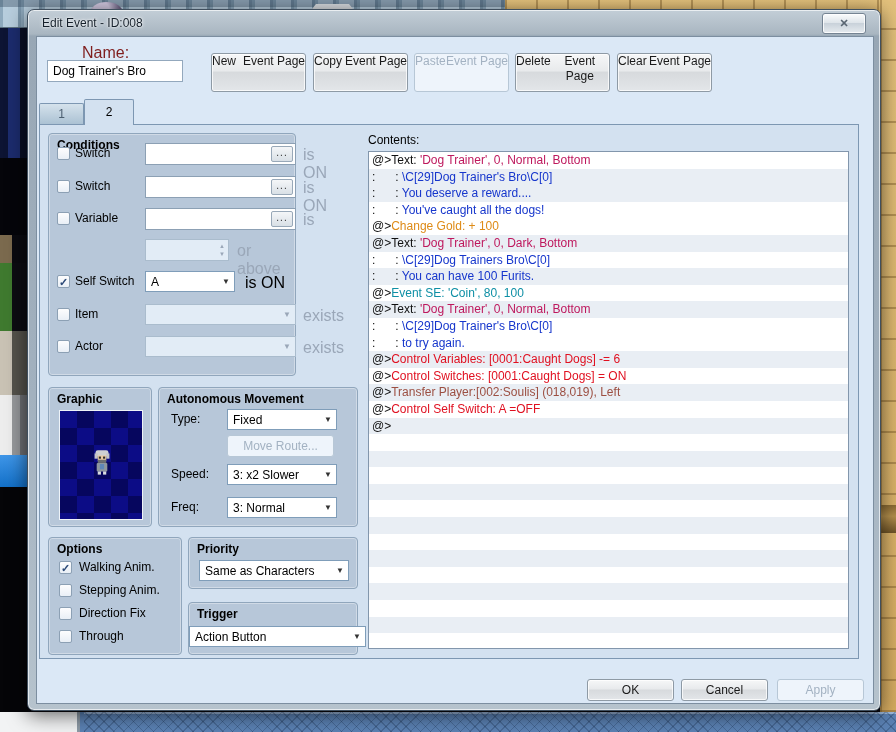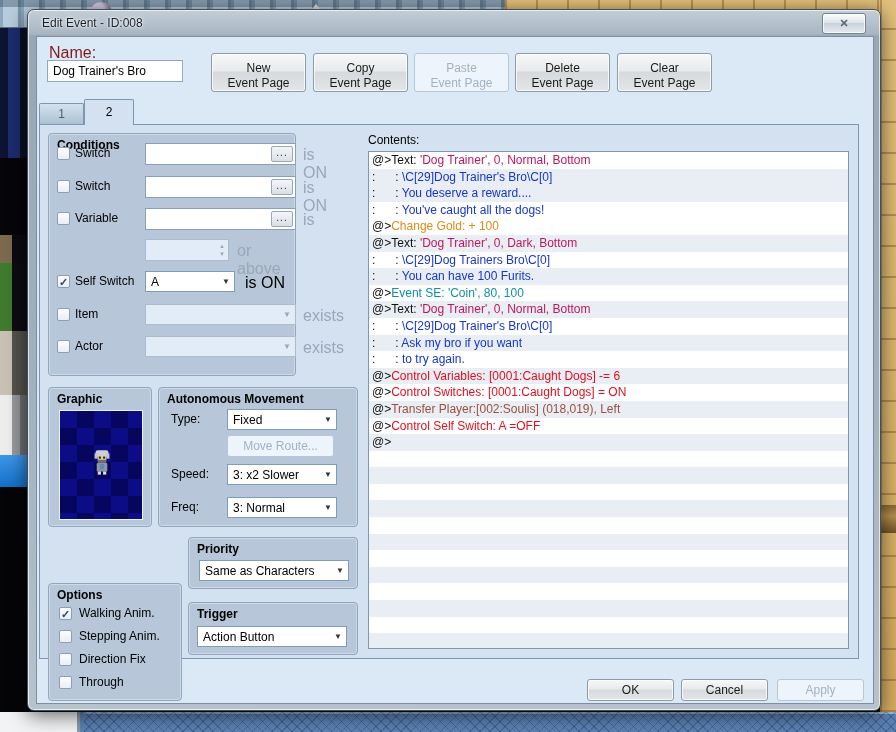--- a/index.html
+++ b/index.html
@@ -1,17 +1,17 @@
 <!DOCTYPE html>
 <html><head>
 <meta charset="utf-8">
 <style>
   * { margin:0; padding:0; box-sizing:border-box; }
   html,body { width:896px; height:732px; overflow:hidden; font-family:"Liberation Sans", sans-serif; background:#0a0a10; }
-  .abs { position:absolute; }
+  .abs { position:absolute;padding-left:33px; }
 
   
   #stage { position:relative; width:896px; height:732px; }
 
   .bg-top-left {
     left:0; top:0; width:505px; height:28px;
     background:
       repeating-linear-gradient(90deg, #8ea9bd 0 3px, #b7cddd 3px 18px, #7b96ab 18px 21px),
       #a9c0d2;
     border-bottom:1px solid #5c707f;
@@ -70,40 +70,40 @@
 
   
   .lbl { font-size:16px; color:#7f1d1d;text-align:center; }
   .name-label { left:12px; top:7px; }
   .name-input { left:10px; top:23px; width:136px; height:22px; border:1px solid #93a8bd; background:#fff;
     font-family:"Liberation Sans", sans-serif; font-size:12px; padding:2px 5px; color:#000; }
   .btn { border:1px solid #8e9aa5; border-radius:3px;
     background:linear-gradient(180deg,#f6f7f8,#e8eaec 45%,#d7dadd 50%,#e3e6e9);
     font-size:12px; color:#1a1a1a; text-align:center; cursor:default;
     box-shadow:inset 0 0 0 1px rgba(255,255,255,.75); }
-  .btn.two { display:flex; flex-direction:column; justify-content:flex-end; line-height:15px; }
+  .btn.two { display:flex; flex-direction:row; justify-content:space-between; line-height:15px; }
   .btn.disabled { background:#eef4fb; border-color:#b7c7d6; color:#a3b2c2; box-shadow:none; }
   .topbtn { top:16px; width:95px; height:39px; position:absolute; }
 
   
   .tab { position:absolute; top:66px; height:22px; font-size:12px; text-align:center; line-height:21px;
     border:1px solid #7d97b2; border-bottom:none; border-radius:2px 2px 0 0; }
   .tab-1 { left:2px; width:45px; background:linear-gradient(180deg,#d5e2ec,#a9c0d2); color:#4c5f70; }
   .tab-2 { left:47px; width:50px; top:62px; height:26px; background:#d3e1f0; color:#000; z-index:3; line-height:24px; }
   .panel { position:absolute; left:2px; top:87px; width:820px; height:535px; background:#d3e1f0; border:1px solid #7d97b2; z-index:2; }
 
   
   .group { position:absolute; background:#b7c7d9; border:1px solid #90a6bc; border-radius:4px;
     box-shadow:inset 0 0 0 1px rgba(255,255,255,.35); }
   .gtitle { position:absolute; left:8px; top:4px; font-size:12px; font-weight:bold; color:#000; }
 
   .gb-conditions { left:8px; top:8px; width:248px; height:243px; }
   .gb-graphic    { left:8px; top:262px; width:104px; height:140px; }
   .gb-move       { left:118px; top:262px; width:200px; height:140px; }
-  .gb-options    { left:8px; top:412px; width:134px; height:118px;margin-top:46px; }
+  .gb-options    { left:8px; top:412px; width:134px; height:118px; }
   .gb-priority   { left:148px; top:412px; width:170px; height:52px; }
   .gb-trigger    { left:148px; top:477px; width:170px; height:53px; }
 
   .cb { position:absolute; width:13px; height:13px; border:1px solid #8ca0b4; border-radius:2px;
     background:linear-gradient(180deg,#fdfdfe,#e9eff6); font-size:11px; line-height:12px; text-align:center;
     color:#2c4a78; font-weight:bold; }
   .rowlbl { position:absolute; font-size:12px; color:#000; }
   .suffix { position:absolute; font-size:16px; }
   .suffix.off { color:#9aa7b8; } .suffix.on { color:#000; }
 
@@ -316,40 +316,39 @@
         <div class="group gb-priority">
           <span class="gtitle">Priority</span>
           <div class="select" style="left:10px;top:22px;width:150px">
             <span class="sel-text">Same as Characters</span>
             <span class="sel-arrow">▼</span>
           </div>
         </div>
 
         <div class="group gb-trigger">
           <span class="gtitle">Trigger</span>
-          <div class="select" style="left:8px;top:23px;width:150px">
+          <div class="select" style="left:0;top:23px;width:177px">
             <span class="sel-text">Action Button</span>
             <span class="sel-arrow">▼</span>
           </div>
         </div>
 
         <span class="contents-label">Contents:</span>
         <div class="contents-list">
             <div class="crow"><span class="seg-k">@&gt;</span><span class="seg-k">Text: </span><span class="seg-g">'Dog Trainer', 0, Normal, Bottom</span></div>
             <div class="crow alt"><span class="seg-k">:      : </span><span class="seg-b">\C[29]Dog Trainer's Bro\C[0]</span></div>
             <div class="crow alt"><span class="seg-k">:      : </span><span class="seg-b">You deserve a reward....</span></div>
             <div class="crow"><span class="seg-k">:      : </span><span class="seg-b">You've caught all the dogs!</span></div>
             <div class="crow"><span class="seg-k">@&gt;</span><span class="seg-o">Change Gold: + 100</span></div>
             <div class="crow alt"><span class="seg-k">@&gt;</span><span class="seg-k">Text: </span><span class="seg-g">'Dog Trainer', 0, Dark, Bottom</span></div>
             <div class="crow"><span class="seg-k">:      : </span><span class="seg-b">\C[29]Dog Trainers Bro\C[0]</span></div>
             <div class="crow alt"><span class="seg-k">:      : </span><span class="seg-b">You can have 100 Furits.</span></div>
             <div class="crow"><span class="seg-k">@&gt;</span><span class="seg-t">Event SE: 'Coin', 80, 100</span></div>
             <div class="crow alt"><span class="seg-k">@&gt;</span><span class="seg-k">Text: </span><span class="seg-g">'Dog Trainer', 0, Normal, Bottom</span></div>
             <div class="crow"><span class="seg-k">:      : </span><span class="seg-b">\C[29]Dog Trainer's Bro\C[0]</span></div>
-            <div class="crow alt"><span class="seg-k">:      : </span><span class="seg-b">Ask my bro if you want</span></div>
             <div class="crow"><span class="seg-k">:      : </span><span class="seg-b">to try again.</span></div>
             <div class="crow alt"><span class="seg-k">@&gt;</span><span class="seg-r">Control Variables: [0001:Caught Dogs] -= 6</span></div>
             <div class="crow"><span class="seg-k">@&gt;</span><span class="seg-r">Control Switches: [0001:Caught Dogs] = ON</span></div>
             <div class="crow alt"><span class="seg-k">@&gt;</span><span class="seg-m">Transfer Player:[002:Soulis] (018,019), Left</span></div>
             <div class="crow"><span class="seg-k">@&gt;</span><span class="seg-r">Control Self Switch: A =OFF</span></div>
             <div class="crow alt"><span class="seg-k">@&gt;</span></div>
             <div class="crow"></div>
             <div class="crow alt"></div>
             <div class="crow"></div>
             <div class="crow alt"></div>

